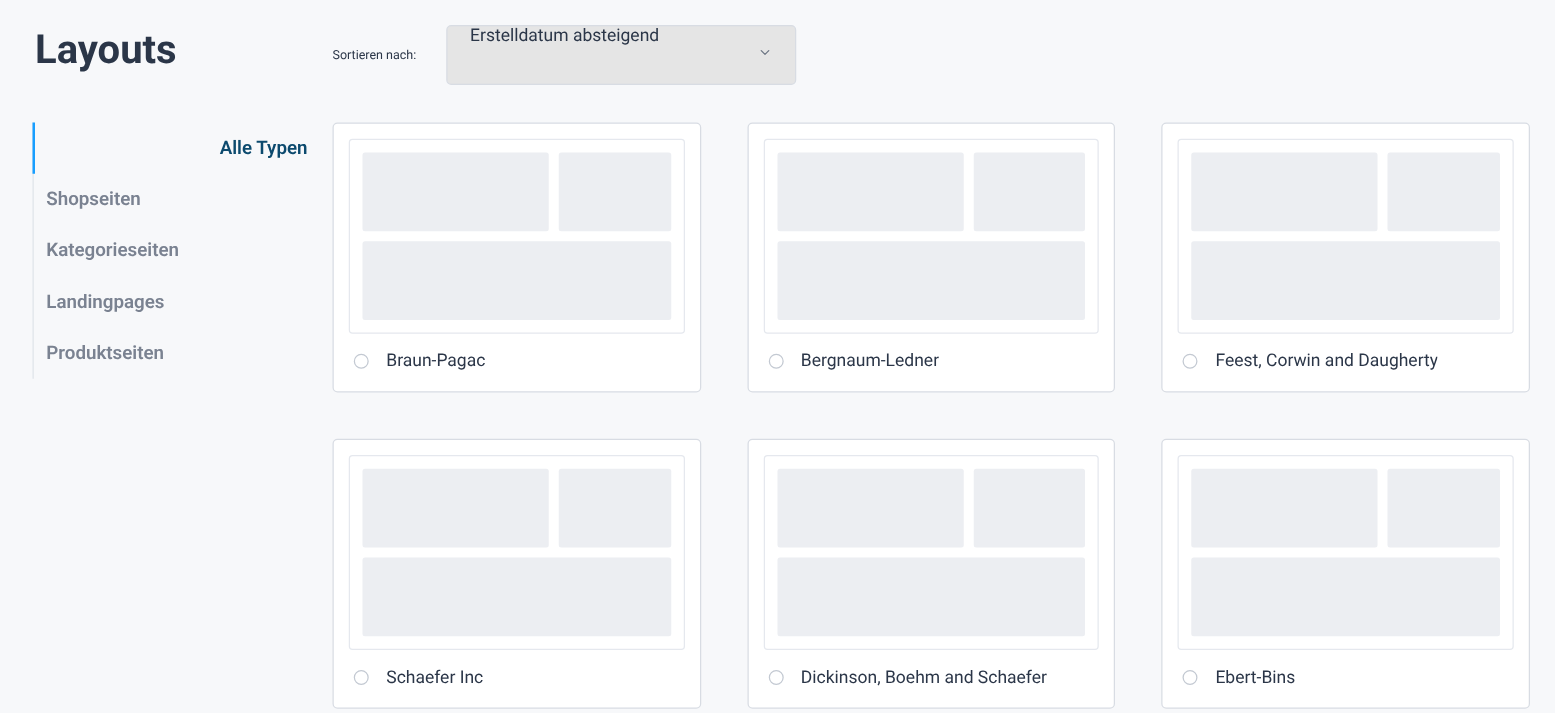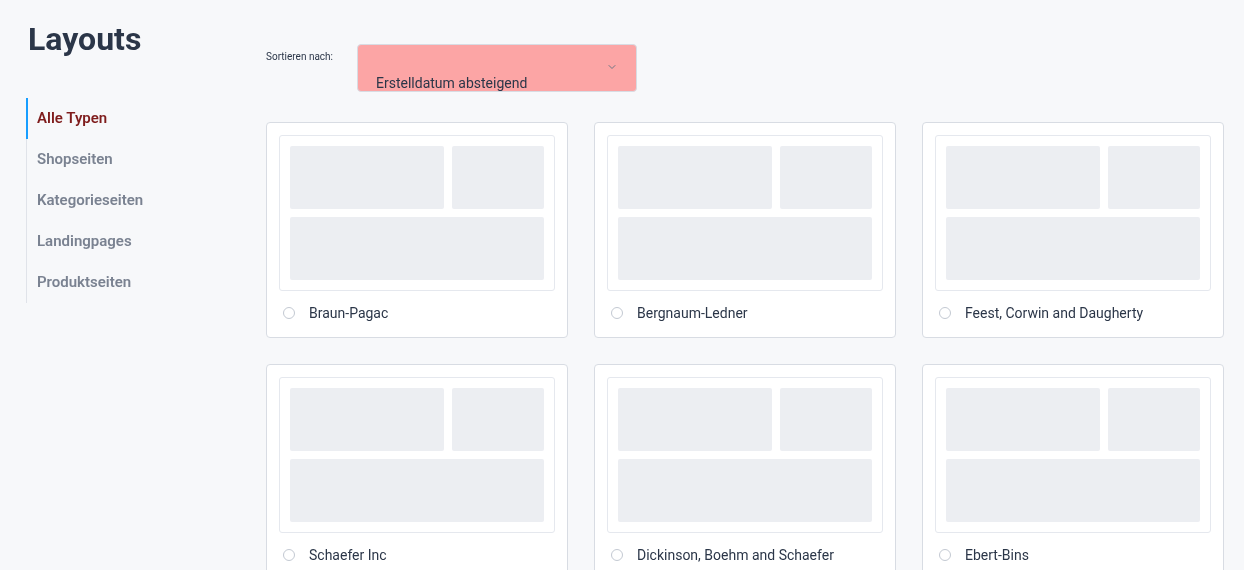--- a/index.html
+++ b/index.html
@@ -37,22 +37,23 @@
     }
     .nav-item {
       padding: 10px 0 10px 10px;
       font-size: 15px;
       font-weight: 600;
       color: #7a8291;
       cursor: pointer;
       line-height: 1.4;
     }
     .nav-item.active {
-      color: #7f1d1d;
+      color: #0c4a6e;
       position: relative;
+      text-align: right;
     }
     .nav-item.active::before {
       content: '';
       position: absolute;
       left: -1px;
       top: 0;
       bottom: 0;
       width: 2px;
       background: #189eff;
     }
@@ -94,42 +95,41 @@
     .sort-label {
       font-size: 10px;
       color: #2b3648;
       white-space: nowrap;
     }
     .sort-select {
       width: 280px;
       height: 48px;
       border: 1px solid #d8dce3;
       border-radius: 4px;
-      background: #fca5a5;
+      background: #e5e5e5;
       padding: 0 44px 0 18px;
       font-size: 14px;
       color: #2b3648;
       position: relative;
       display: flex;
-      align-items: flex-end;
+      align-items: flex-start;
       cursor: pointer;
-      margin-top: 24px;
     }
     .chevron-icon {
       position: absolute;
       right: 18px;
       top: 50%;
       transform: translateY(-50%);
       color: #6d7684;
       pointer-events: none;
     }
     .grid {
       display: grid;
       grid-template-columns: repeat(3, 1fr);
-      gap: 26px;
+      gap: 37px;
       text-align: right;
     }
     .card {
       border: 1px solid #d8dce3;
       border-radius: 4px;
       background: #fff;
       padding: 12px;
       cursor: pointer;
     }
     .preview {

